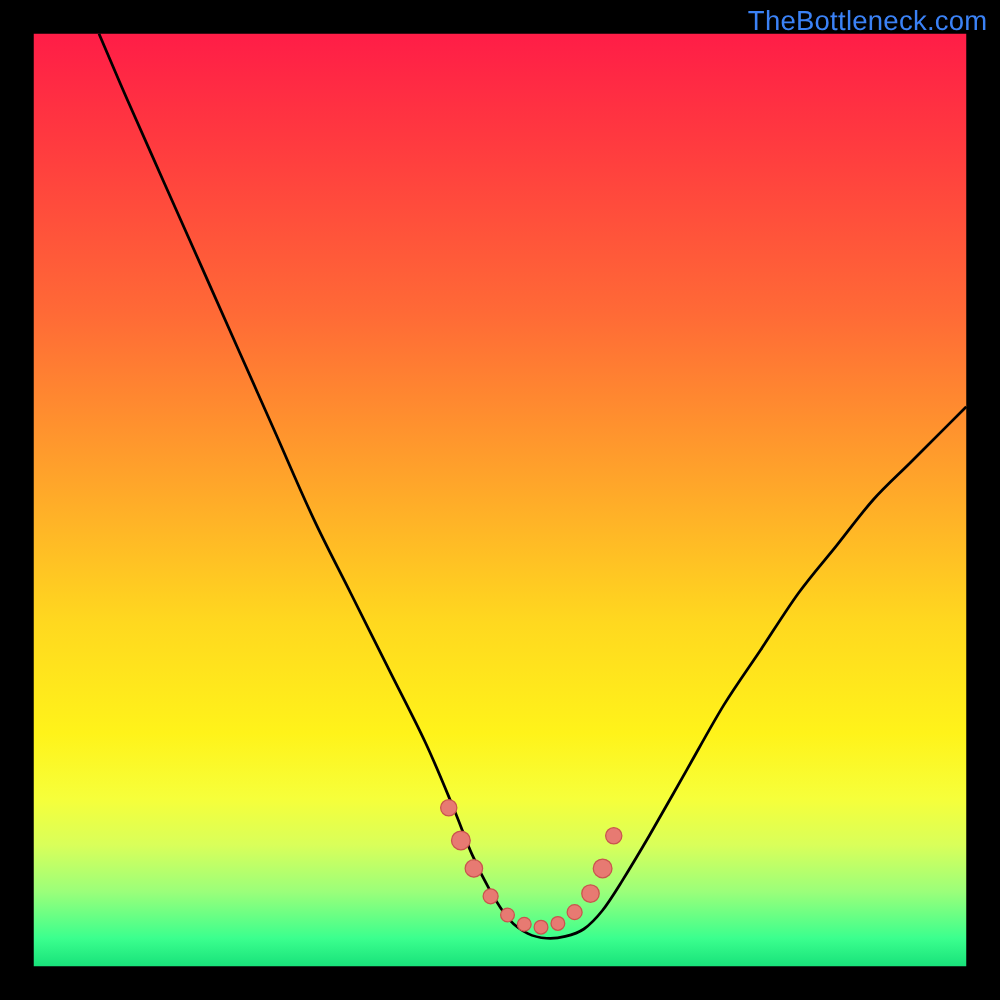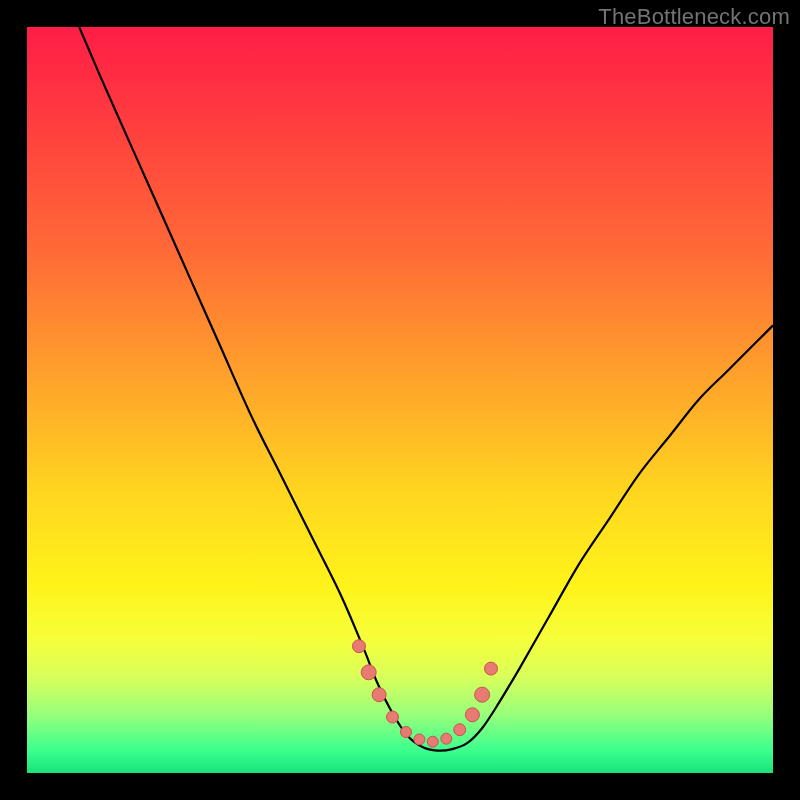--- a/index.html
+++ b/index.html
@@ -38,21 +38,21 @@
       #d9ff5a 87%,
       #9bff7a 92%,
       #3bff8e 97%,
       #18e27a 100%
     );
   }
   .watermark {
     position: absolute;
     top: 4px;
     right: 10px;
-    color: #737373;
+    color: #3b82f6;
     font-size: 22px;
     font-weight: 500;
     letter-spacing: 0.2px;
     user-select: none;
   }
   svg.curve {
     position: absolute;
     left: 0;
     top: 0;
     width: 746px;

